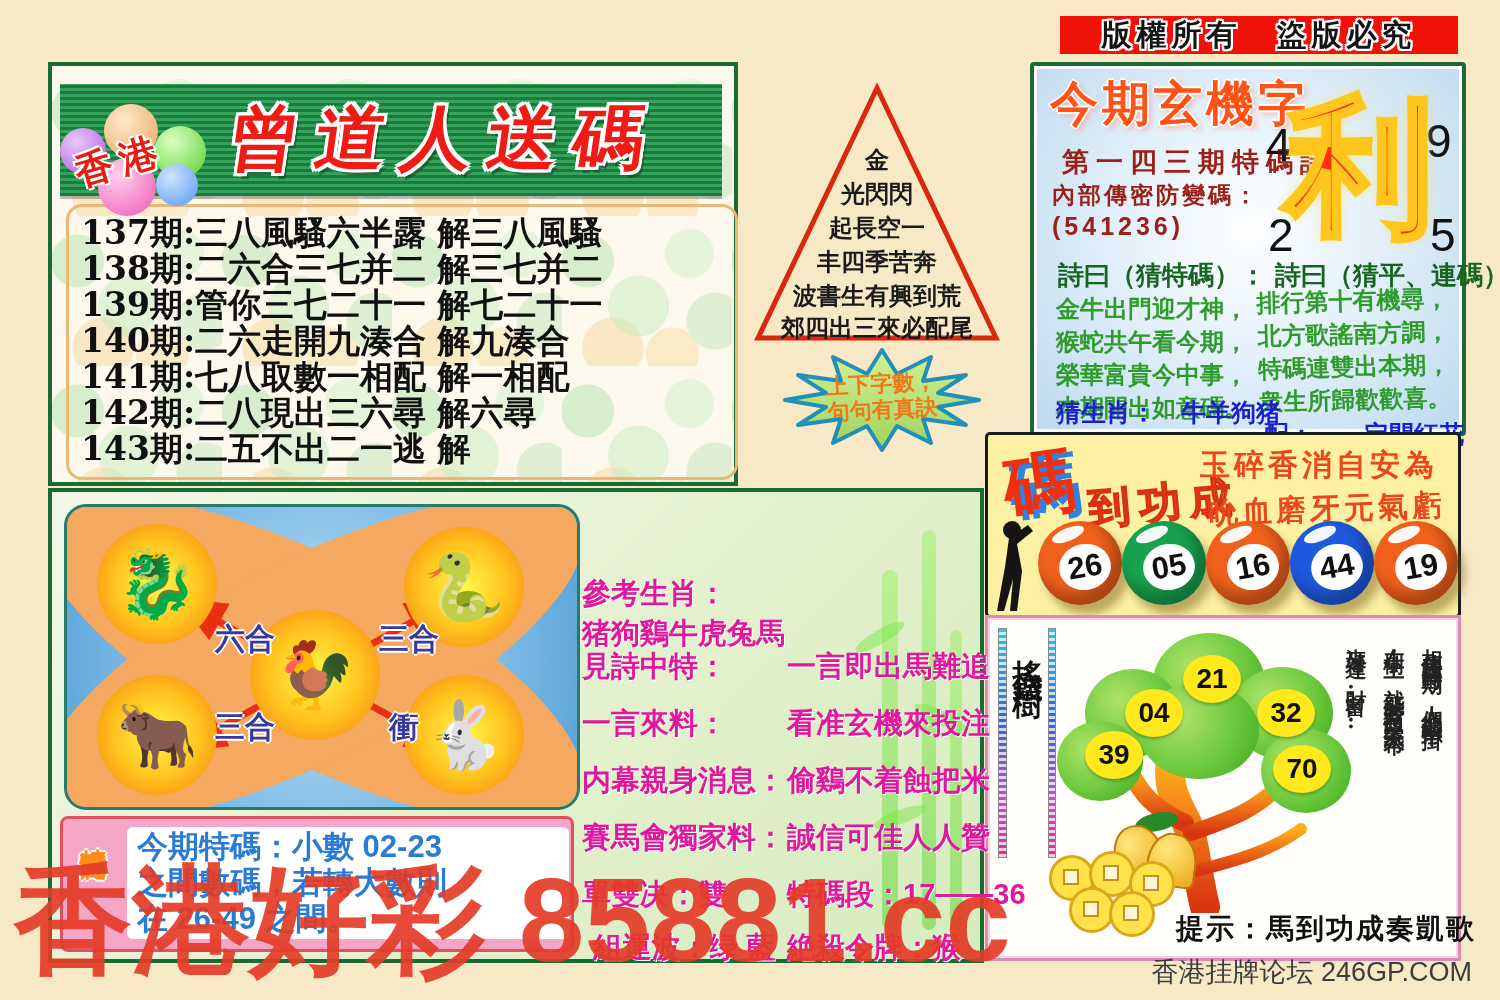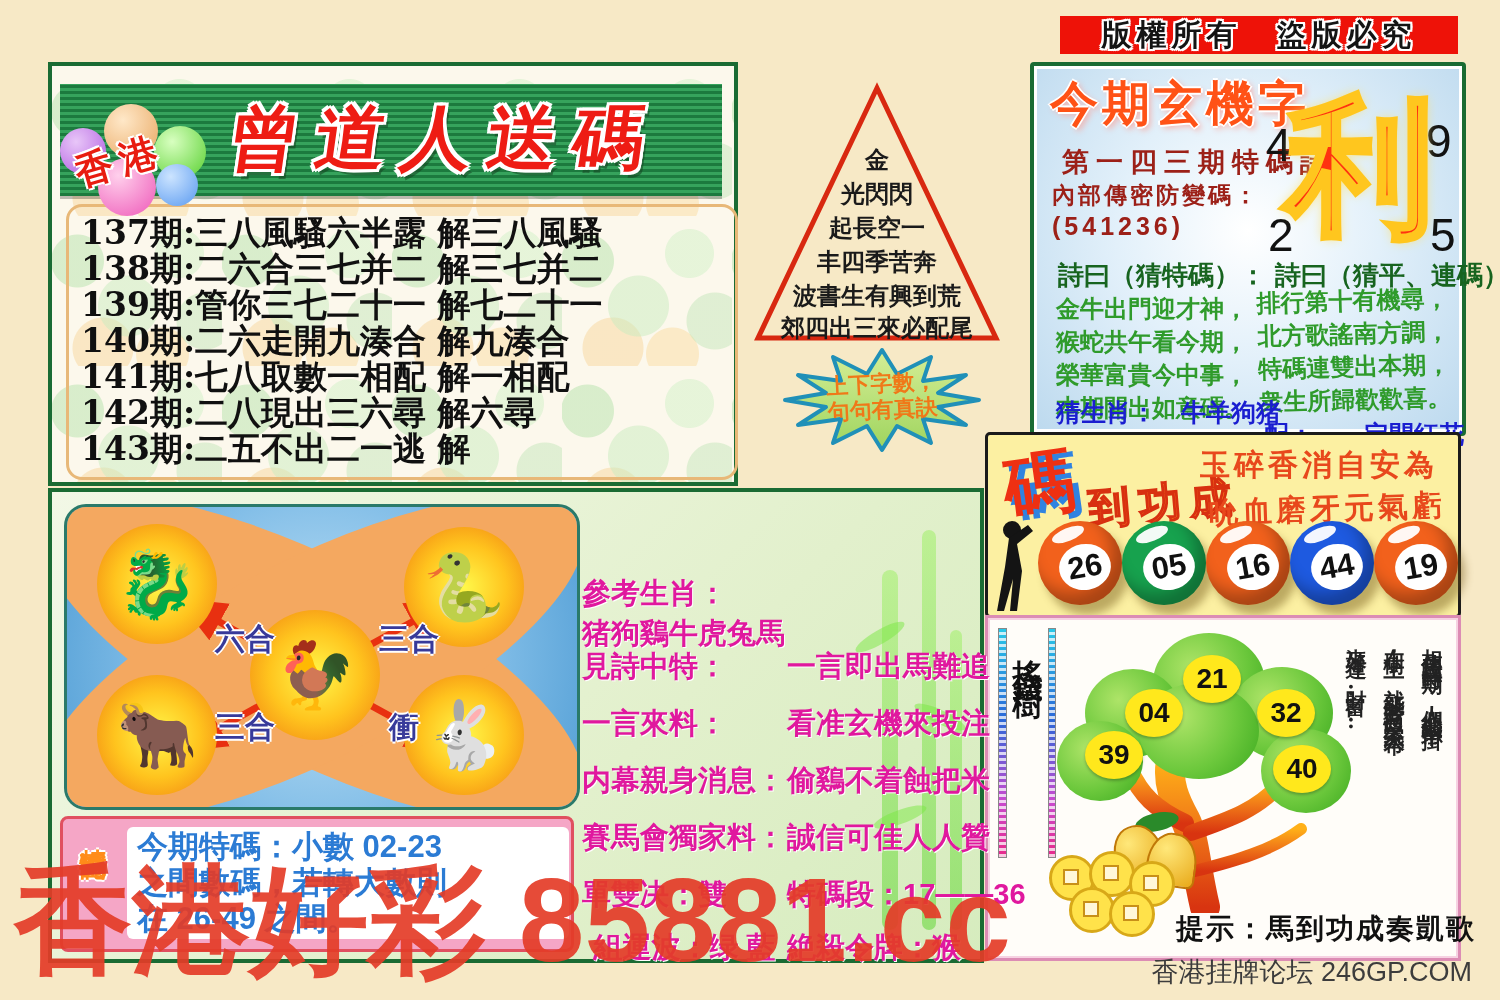--- a/index.html
+++ b/index.html
@@ -321,21 +321,21 @@
       <div class="leaf lf1"></div>
       <div class="leaf lf2"></div>
       <div class="leaf lf3"></div>
       <div class="leaf lf4"></div>
       <div class="leaf lf5"></div>
       <div class="leaf lf6"></div>
       <div class="chip c0">21</div>
       <div class="chip c1">04</div>
       <div class="chip c2">32</div>
       <div class="chip c3">39</div>
-      <div class="chip c4">40</div>
+      <div class="chip c4">70</div>
       <div class="holly"></div>
       <div class="bell be1"></div>
       <div class="bell be2"></div>
       <div class="coin co1"></div>
       <div class="coin co2"></div>
       <div class="coin co3"></div>
       <div class="coin co4"></div>
       <div class="coin co5"></div>
     </div>
     <div class="mt-legend">

